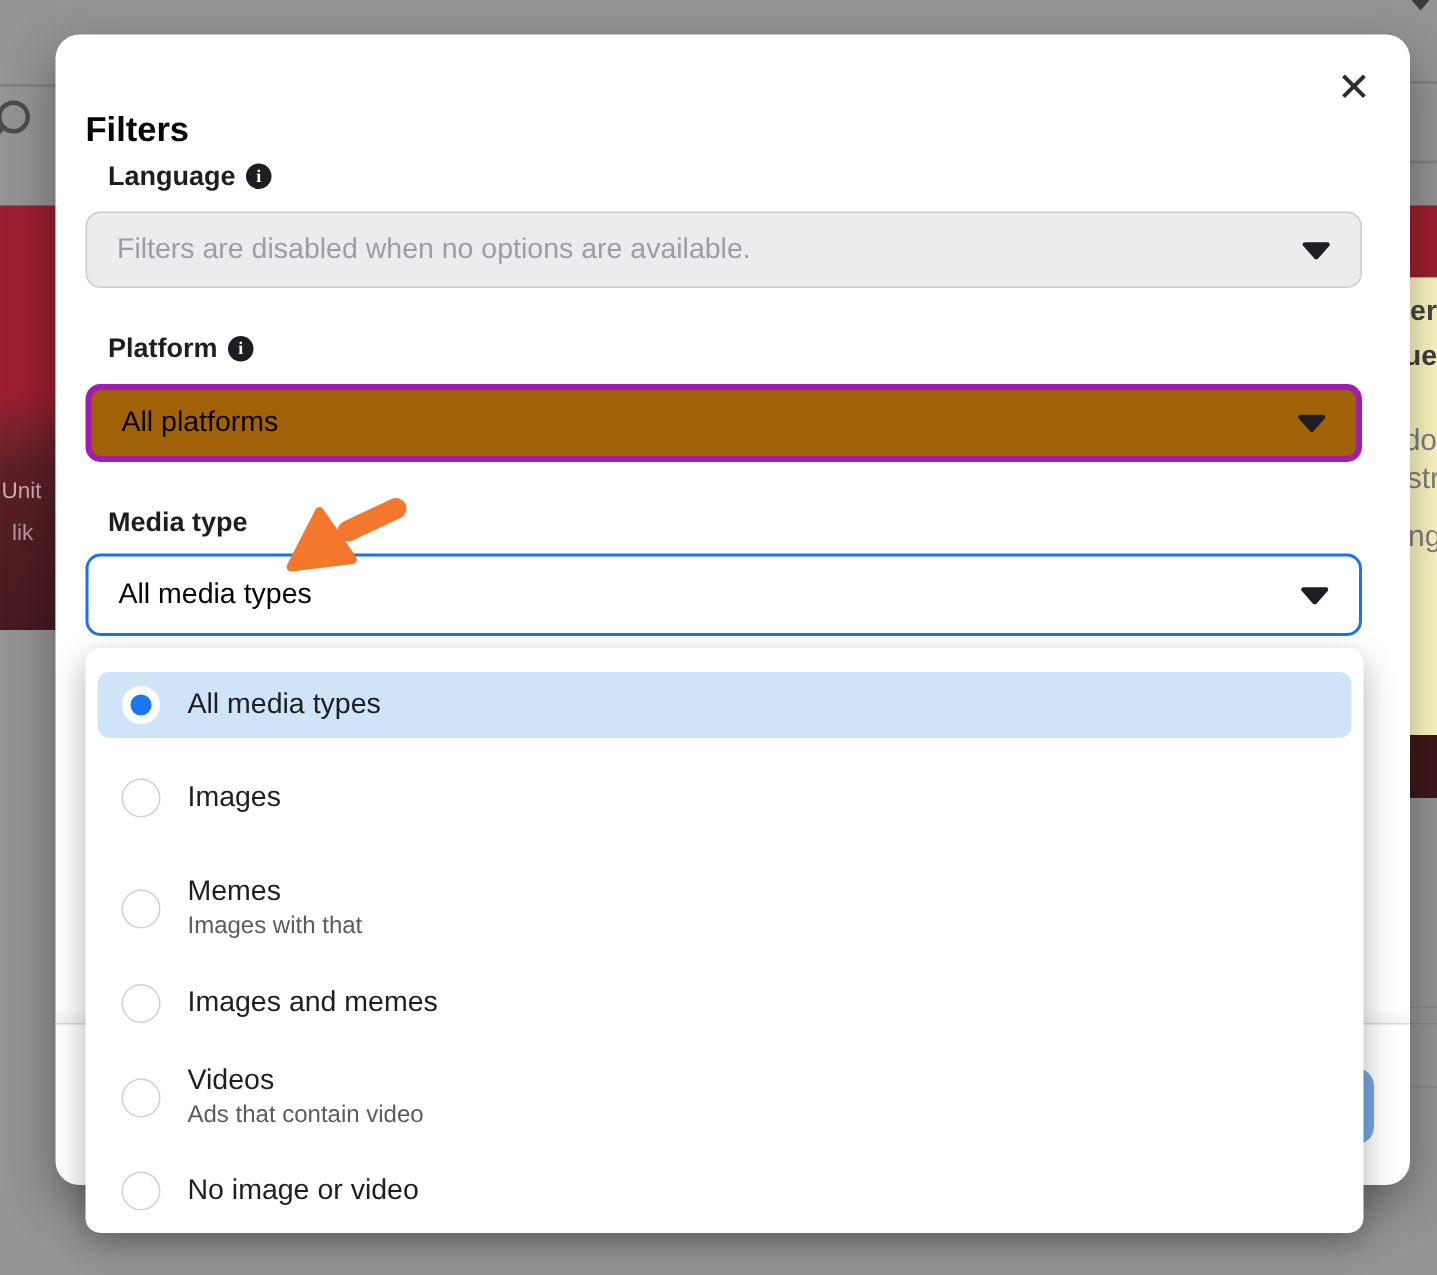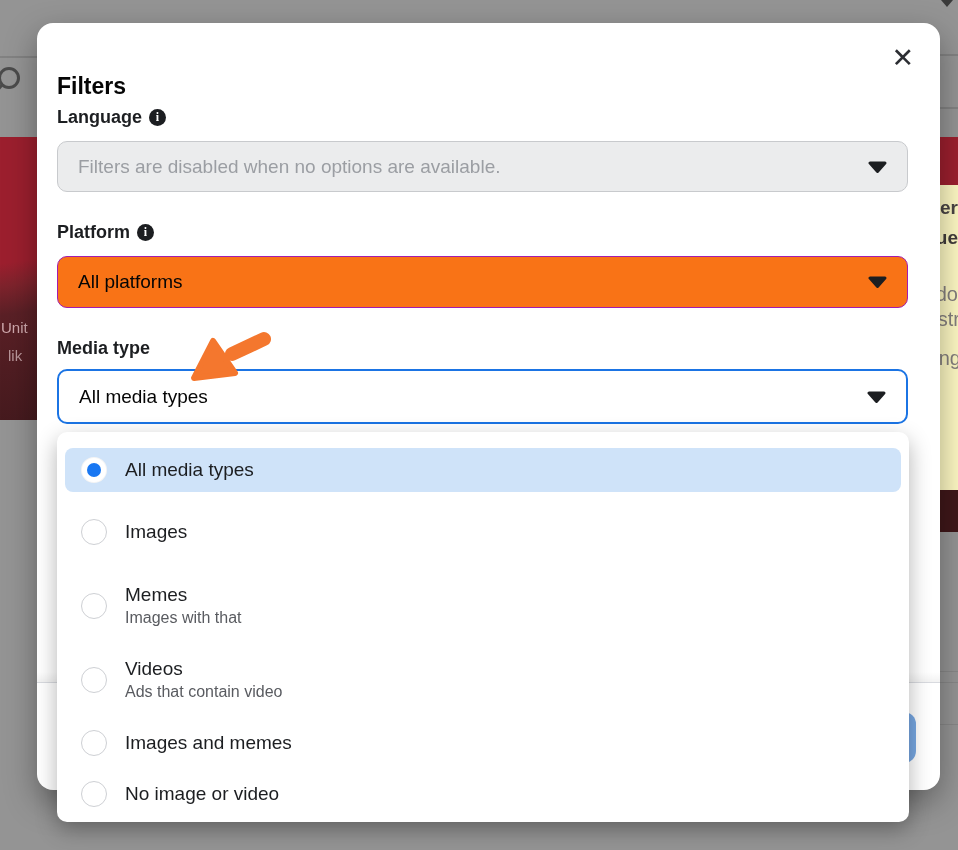--- a/index.html
+++ b/index.html
@@ -20,29 +20,29 @@
   .bg-caret-top { position:absolute; left:941px; top:0; width:0; height:0;
     border-left:6px solid transparent; border-right:6px solid transparent; border-top:7px solid #3a3a3a; }
   .bg-search { position:absolute; left:-7px; top:64px; }
 
   
   .modal { position:absolute; left:37px; top:23px; width:903px; height:767px; background:#ffffff;
     border-radius:16px; box-shadow:0 12px 32px rgba(0,0,0,0.35); z-index:2; }
   .modal-title { position:absolute; left:20px; top:26px; font-size:23px; font-weight:bold; color:#050505;margin-top:24px; }
   .modal-close { position:absolute; right:26px; top:22px; font-size:27px; font-weight:300; color:#2c2e33;
     cursor:pointer; line-height:1; }
-  .field-label { position:absolute; left:20px; font-size:18px; font-weight:bold; color:#1c1e21;
+  .field-label { position:absolute; left:35px; font-size:18px; font-weight:bold; color:#1c1e21;
     display:flex; align-items:center; gap:7px; }
   .info-icon { width:17px; height:17px; border-radius:50%; background:#1c1e21; color:#ffffff;
     font-family:"Liberation Serif", serif; font-size:12px; font-weight:bold; display:flex;
     align-items:center; justify-content:center; }
   .field { position:absolute; left:20px; width:851px; border-radius:10px; display:flex;
     align-items:center; padding:0 20px; font-size:19px; }
   .field-disabled { background:#ebeced; border:1px solid #c8cacd; color:#9b9ea3; }
-  .field-normal { background:#f97316; border:1px solid #a21caf; color:#050505; }
+  .field-normal { background:#a16207; border:4px solid #a21caf; color:#050505; }
   .field-focused { background:#fff; border:2.5px solid #1b74e4; color:#050505; }
   .caret { margin-left:auto; flex-shrink:0; }
 
   .footer-divider { position:absolute; left:0; top:659px; width:100%; height:1px; background:#d8dadf; }
   .footer-shadow { position:absolute; left:0; top:649px; width:100%; height:10px;
     background:linear-gradient(to bottom, rgba(0,0,0,0) , rgba(0,0,0,0.05)); }
   .apply-btn { position:absolute; right:24px; top:689px; width:80px; height:51px;
     background:#77a7e2; border-radius:12px; border:none; }
 
   
@@ -157,33 +157,33 @@
     </div>
 
     <div class="option opt-double">
       <span class="radio"></span>
       <span class="opt-text">
         <span class="opt-label">Memes</span>
         <span class="opt-sublabel">Images with that</span>
       </span>
     </div>
 
+    <div class="option opt-single" style="height:46px;">
+      <span class="radio"></span>
+      <span class="opt-text">
+          <span class="opt-label">Images and memes</span>
+        </span>
+    </div>
+
     <div class="option opt-double">
       <span class="radio"></span>
       <span class="opt-text">
         <span class="opt-label">Videos</span>
         <span class="opt-sublabel">Ads that contain video</span>
       </span>
-    </div>
-
-    <div class="option opt-single" style="height:46px;">
-      <span class="radio"></span>
-      <span class="opt-text">
-          <span class="opt-label">Images and memes</span>
-        </span>
     </div>
 
     <div class="option opt-single">
       <span class="radio"></span>
       <span class="opt-text">
           <span class="opt-label">No image or video</span>
         </span>
     </div>
 
   </div>

